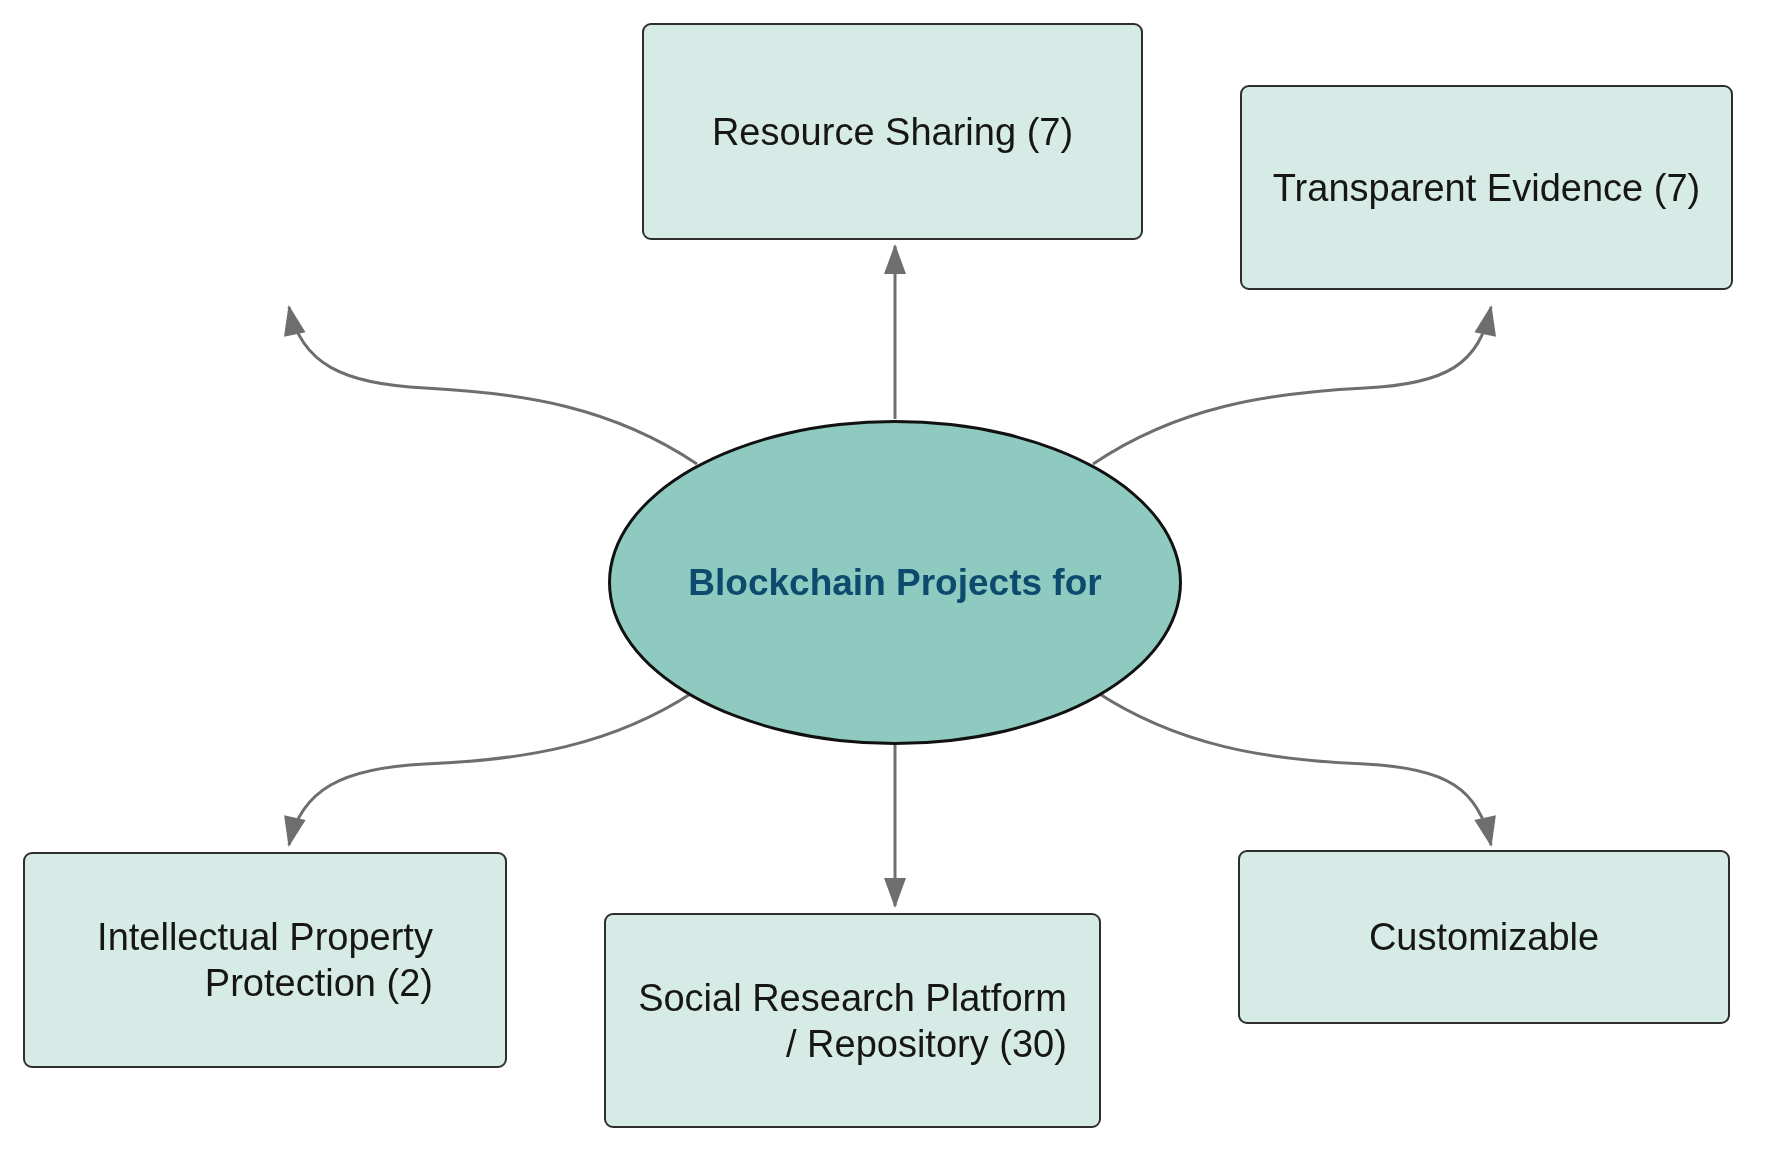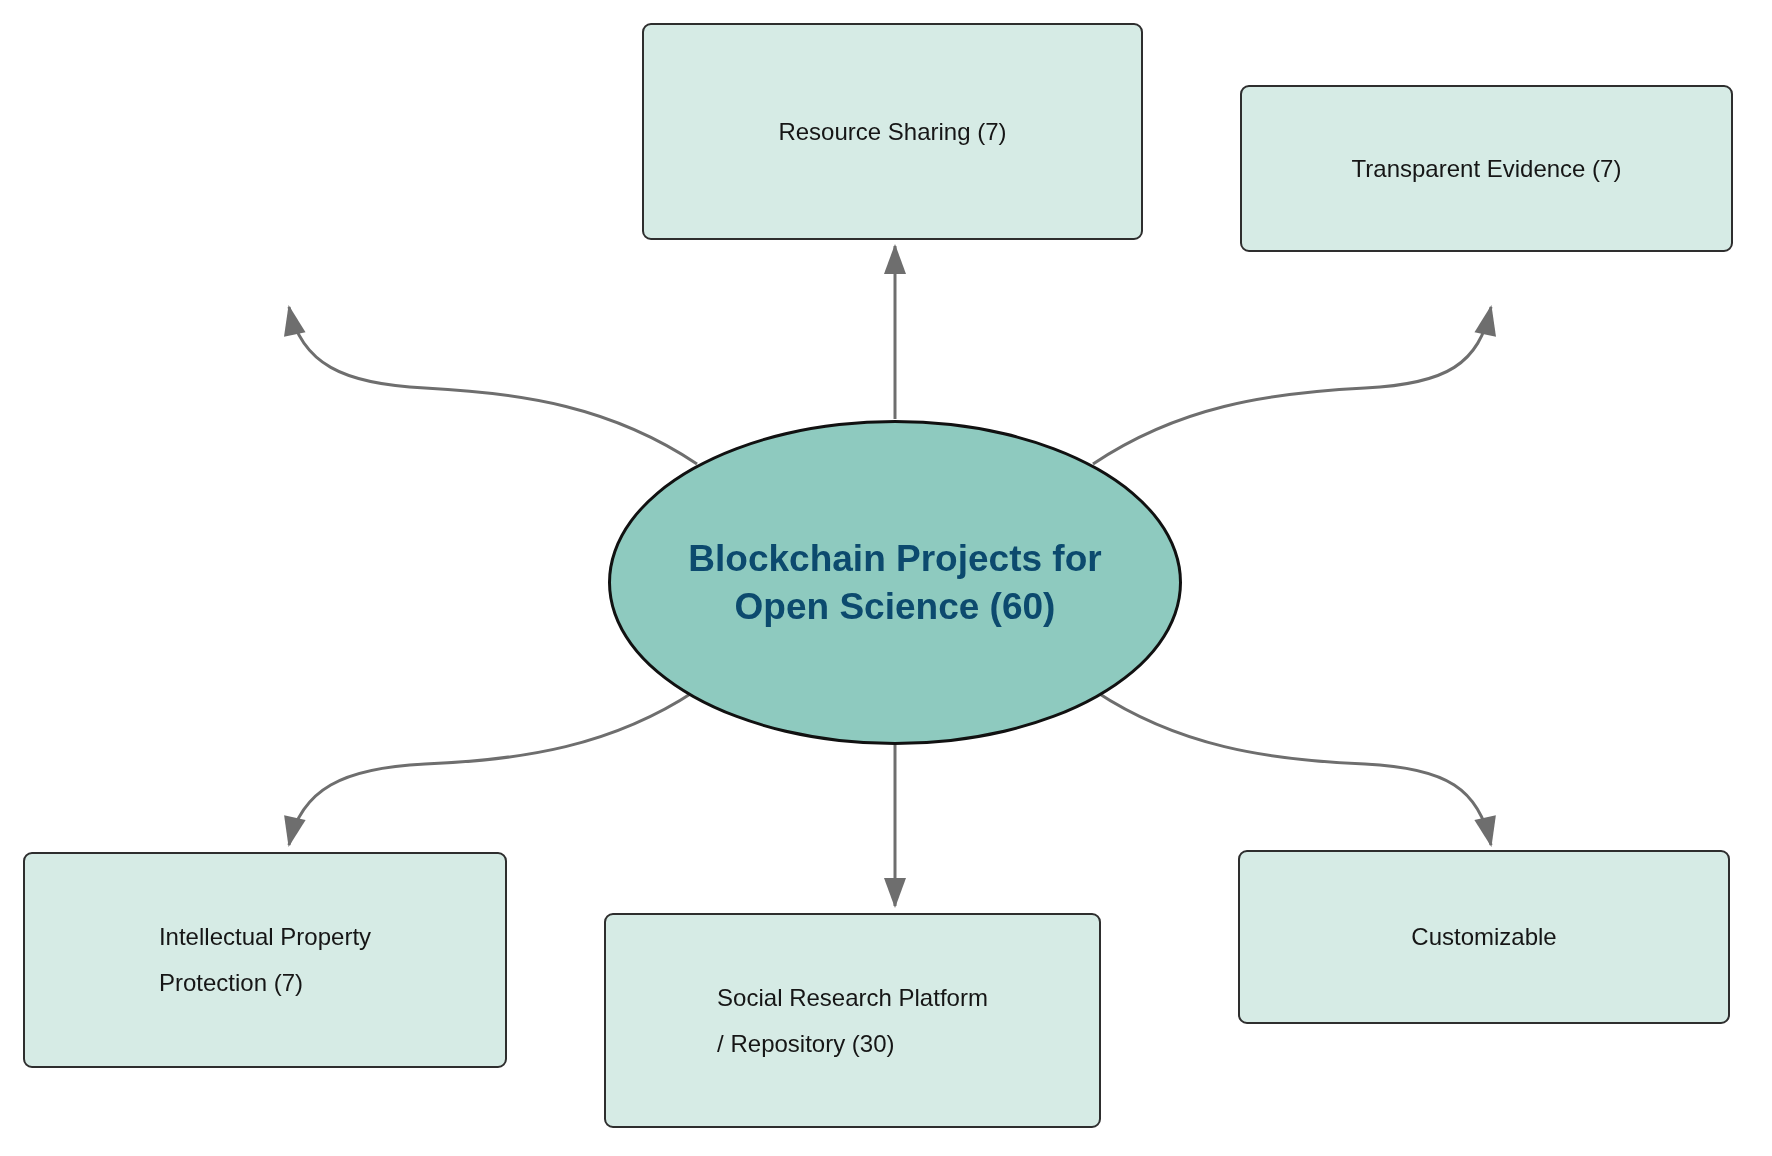--- a/index.html
+++ b/index.html
@@ -29,31 +29,31 @@
   }
   .arrowhead{fill:var(--arrow);}
   .node{
     position:absolute;
     background:var(--node-fill);
     border:2px solid var(--node-border);
     border-radius:9px;
     display:flex;
     align-items:center;
     justify-content:center;
-    text-align:left;
+    text-align:right;
     color:var(--text);
-    font-size:24px;
+    font-size:38px;
     line-height:46px;
     box-sizing:border-box;
     padding:22px 18px;
   }
   .node .line{display:block;}
   .node-reproducibility{left:25px;top:83px;width:515px;height:219px;}
   .node-resource-sharing{left:642px;top:23px;width:501px;height:217px;}
-  .node-transparent-evidence{left:1240px;top:85px;width:493px;height:167px;}
+  .node-transparent-evidence{left:1240px;top:85px;width:493px;height:205px;}
   .node-intellectual-property{left:23px;top:852px;width:484px;height:216px;}
   .node-social-research{left:604px;top:913px;width:497px;height:215px;}
   .node-customizable{left:1238px;top:850px;width:492px;height:174px;}
   .center-ellipse{
     position:absolute;
     left:608px;top:420px;width:574px;height:325px;
     background:var(--center-fill);
     border:3px solid var(--center-border);
     border-radius:50%;
     display:flex;
@@ -94,37 +94,36 @@
     <span class="line">Resource Sharing (7)</span>
   </div>
 
   <div class="node node-transparent-evidence">
     <span class="line">Transparent Evidence (7)</span>
   </div>
 
   <div class="node node-intellectual-property">
     <span>
       <span class="line">Intellectual Property</span>
-      <span class="line">Protection (7)</span>
+      <span class="line">Protection (2)</span>
     </span>
   </div>
 
   <div class="node node-social-research">
     <span>
       <span class="line">Social Research Platform</span>
       <span class="line">/ Repository (30)</span>
     </span>
   </div>
 
   <div class="node node-customizable">
     <span>
       <span class="line">Customizable</span>
     </span>
   </div>
 
   <div class="center-ellipse">
     <div class="center-text">
       <span class="line">Blockchain Projects for</span>
-      <span class="line">Open Science (60)</span>
     </div>
   </div>
 
 </div>
 
 </body></html>

